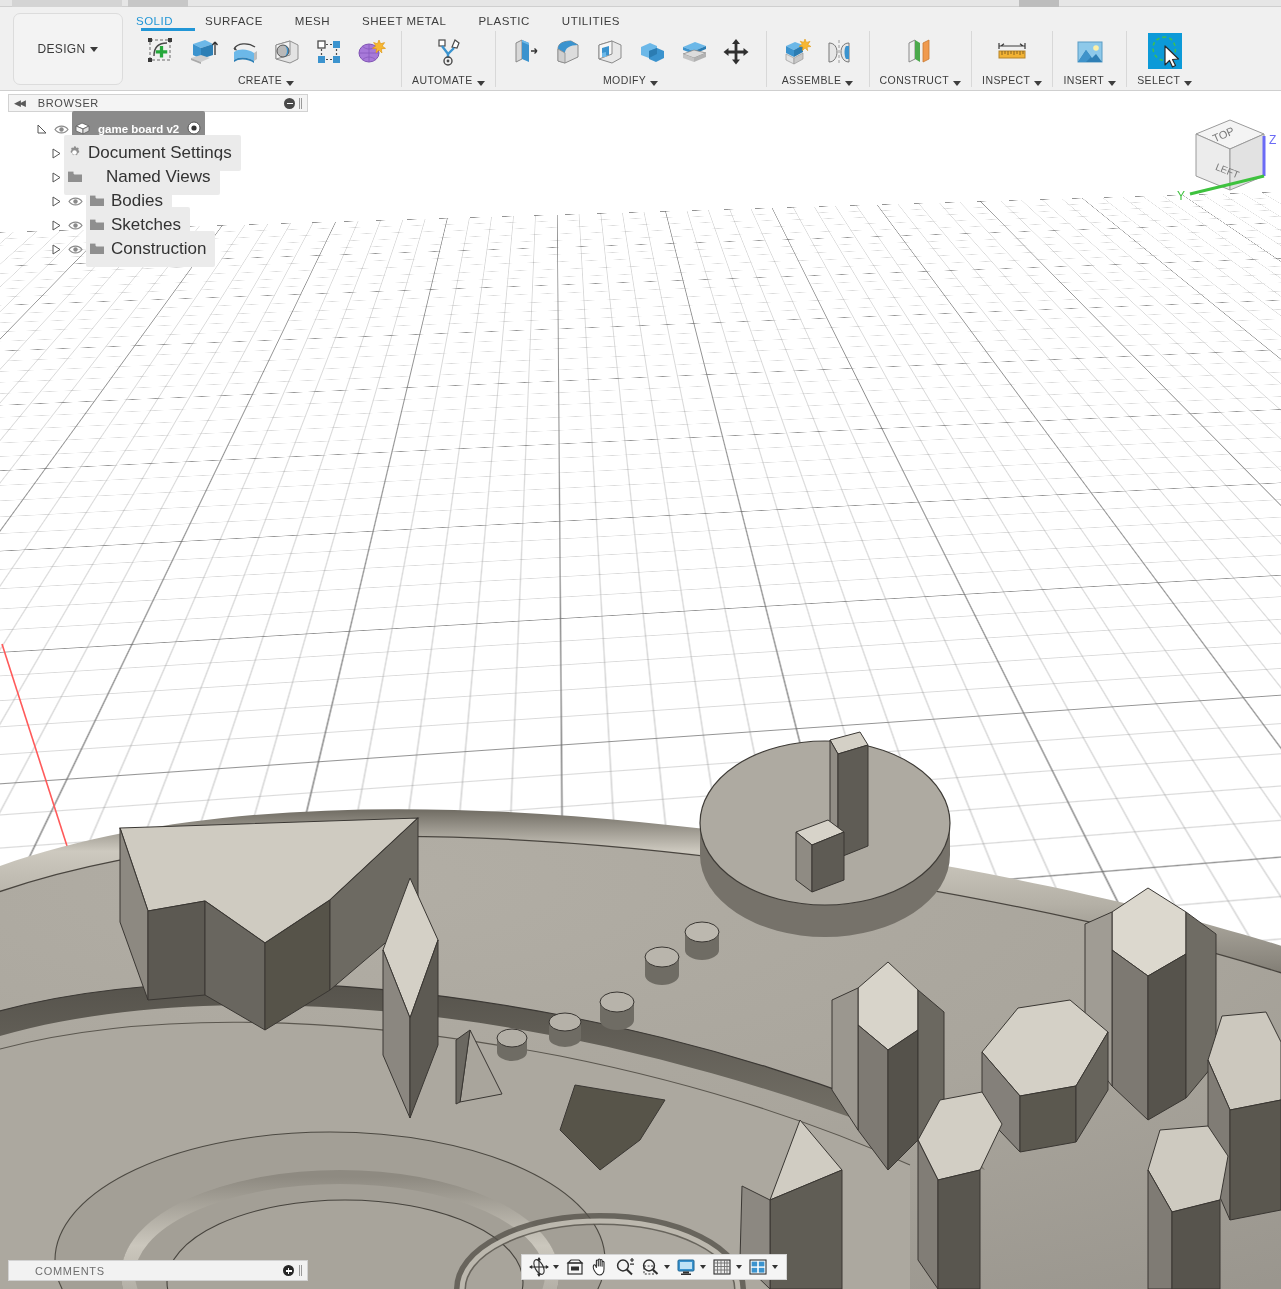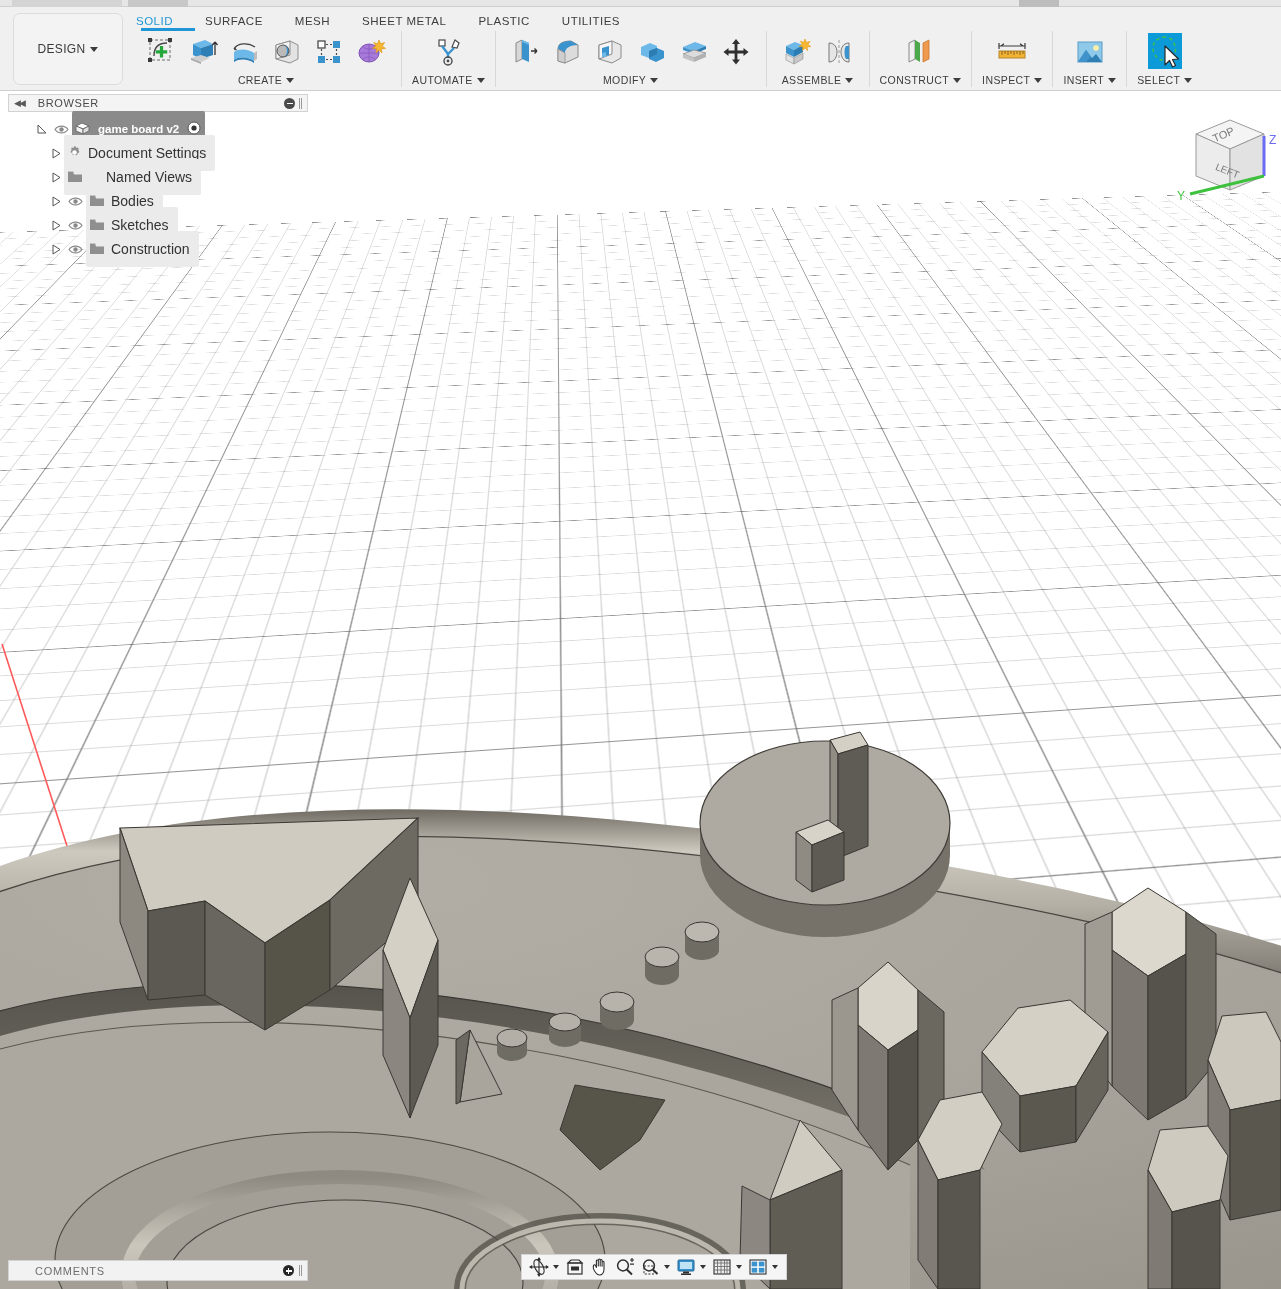--- a/index.html
+++ b/index.html
@@ -52,21 +52,21 @@
       height:22px; line-height:22px; cursor:default; white-space:nowrap; }
   .rtab.active { color:#2196d6; }
 
   
   #groups { position:absolute; left:135px; top:24px; height:60px; display:flex;
       align-items:flex-start; }
   .grp { display:flex; flex-direction:column; align-items:center; position:relative;
       padding:0 6px; height:60px; }
   .grp .icons { display:flex; align-items:flex-start; gap:2px; height:42px; }
   .grp .glabel { font-size:10.5px; color:#3d3d3d; letter-spacing:.4px;
-      display:flex; align-items:center; gap:4px; margin-top:1px; white-space:nowrap; }
+      display:flex; align-items:flex-end; gap:4px; margin-top:1px; white-space:nowrap; }
   .grp .glabel .caret { border-top-color:#3d3d3d; }
   .sep { width:1px; height:56px; background:#d8d8d8; margin:0 4px; align-self:flex-start; }
   .ic { width:40px; height:42px; display:flex; align-items:center; justify-content:center;
       cursor:default; }
   .ic svg { display:block; }
   .tabmark { position:absolute; left:0; top:-3px; height:3px; background:#2196d6; }
 
   
   #browser { position:absolute; left:8px; top:94px; width:300px; z-index:20;
       font-size:11.5px; }
@@ -82,21 +82,21 @@
       width:6px; height:1.5px; background:#fff; }
   .grip { width:3px; height:11px; border-left:1px solid #9a9a9a;
       border-right:1px solid #9a9a9a; }
 
   #tree { margin-top:5px; }
   .trow { height:24px; display:flex; align-items:center; position:relative; }
   .trow .twist { width:16px; display:flex; justify-content:center; color:#4a4a4a; }
   .trow .pill { display:flex; align-items:center; gap:6px; height:36px;
       background:#ebebeb; border-radius:2px; padding:0 9px 0 4px; }
   .trow.root .pill { background:#8a8a8a; color:#fff; padding:0 4px 0 3px; gap:5px; }
-  .trow .tlabel { color:#333; white-space:nowrap; font-size:14px; }
+  .trow .tlabel { color:#333; white-space:nowrap; font-size:17px; }
   .trow.root .tlabel { color:#fff; font-weight:bold; font-size:11.5px; padding:0 3px; }
   .eyewrap { width:22px; display:flex; justify-content:center; align-items:center; }
 
   
   #viewcube { position:absolute; left:1168px; top:104px; width:112px; height:112px; z-index:18; }
 
   
   #comments { position:absolute; left:8px; bottom:8px; width:300px; height:21px;
       background:#f2f2f2; border:1px solid #d2d2d2; display:flex; align-items:center;
       padding:0 5px; z-index:20; }

